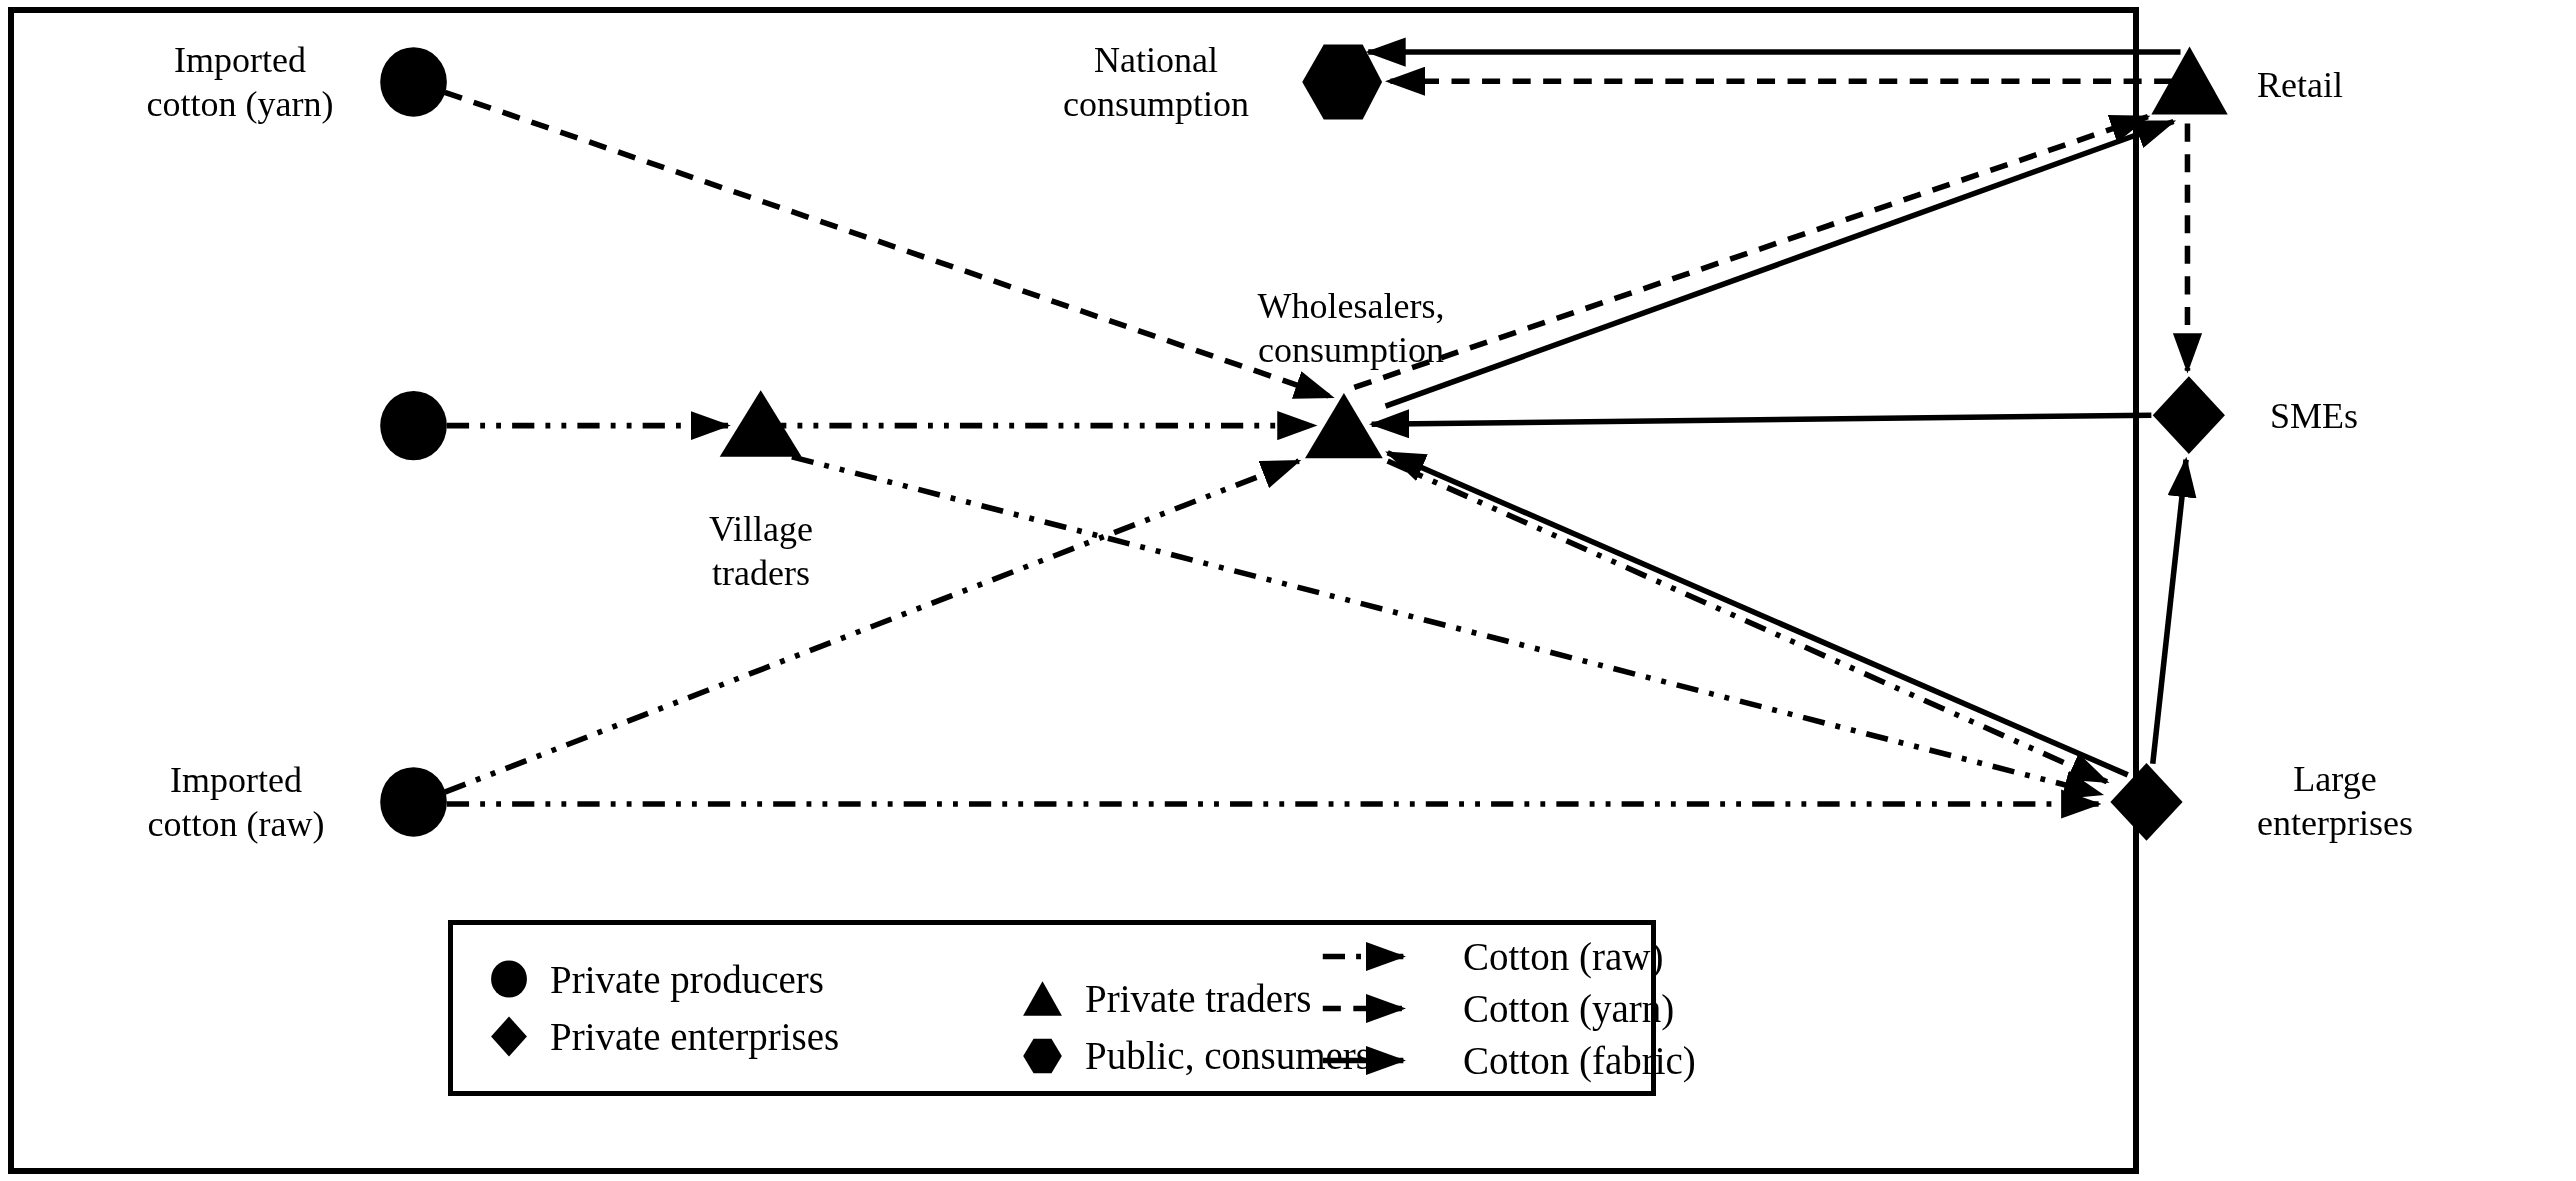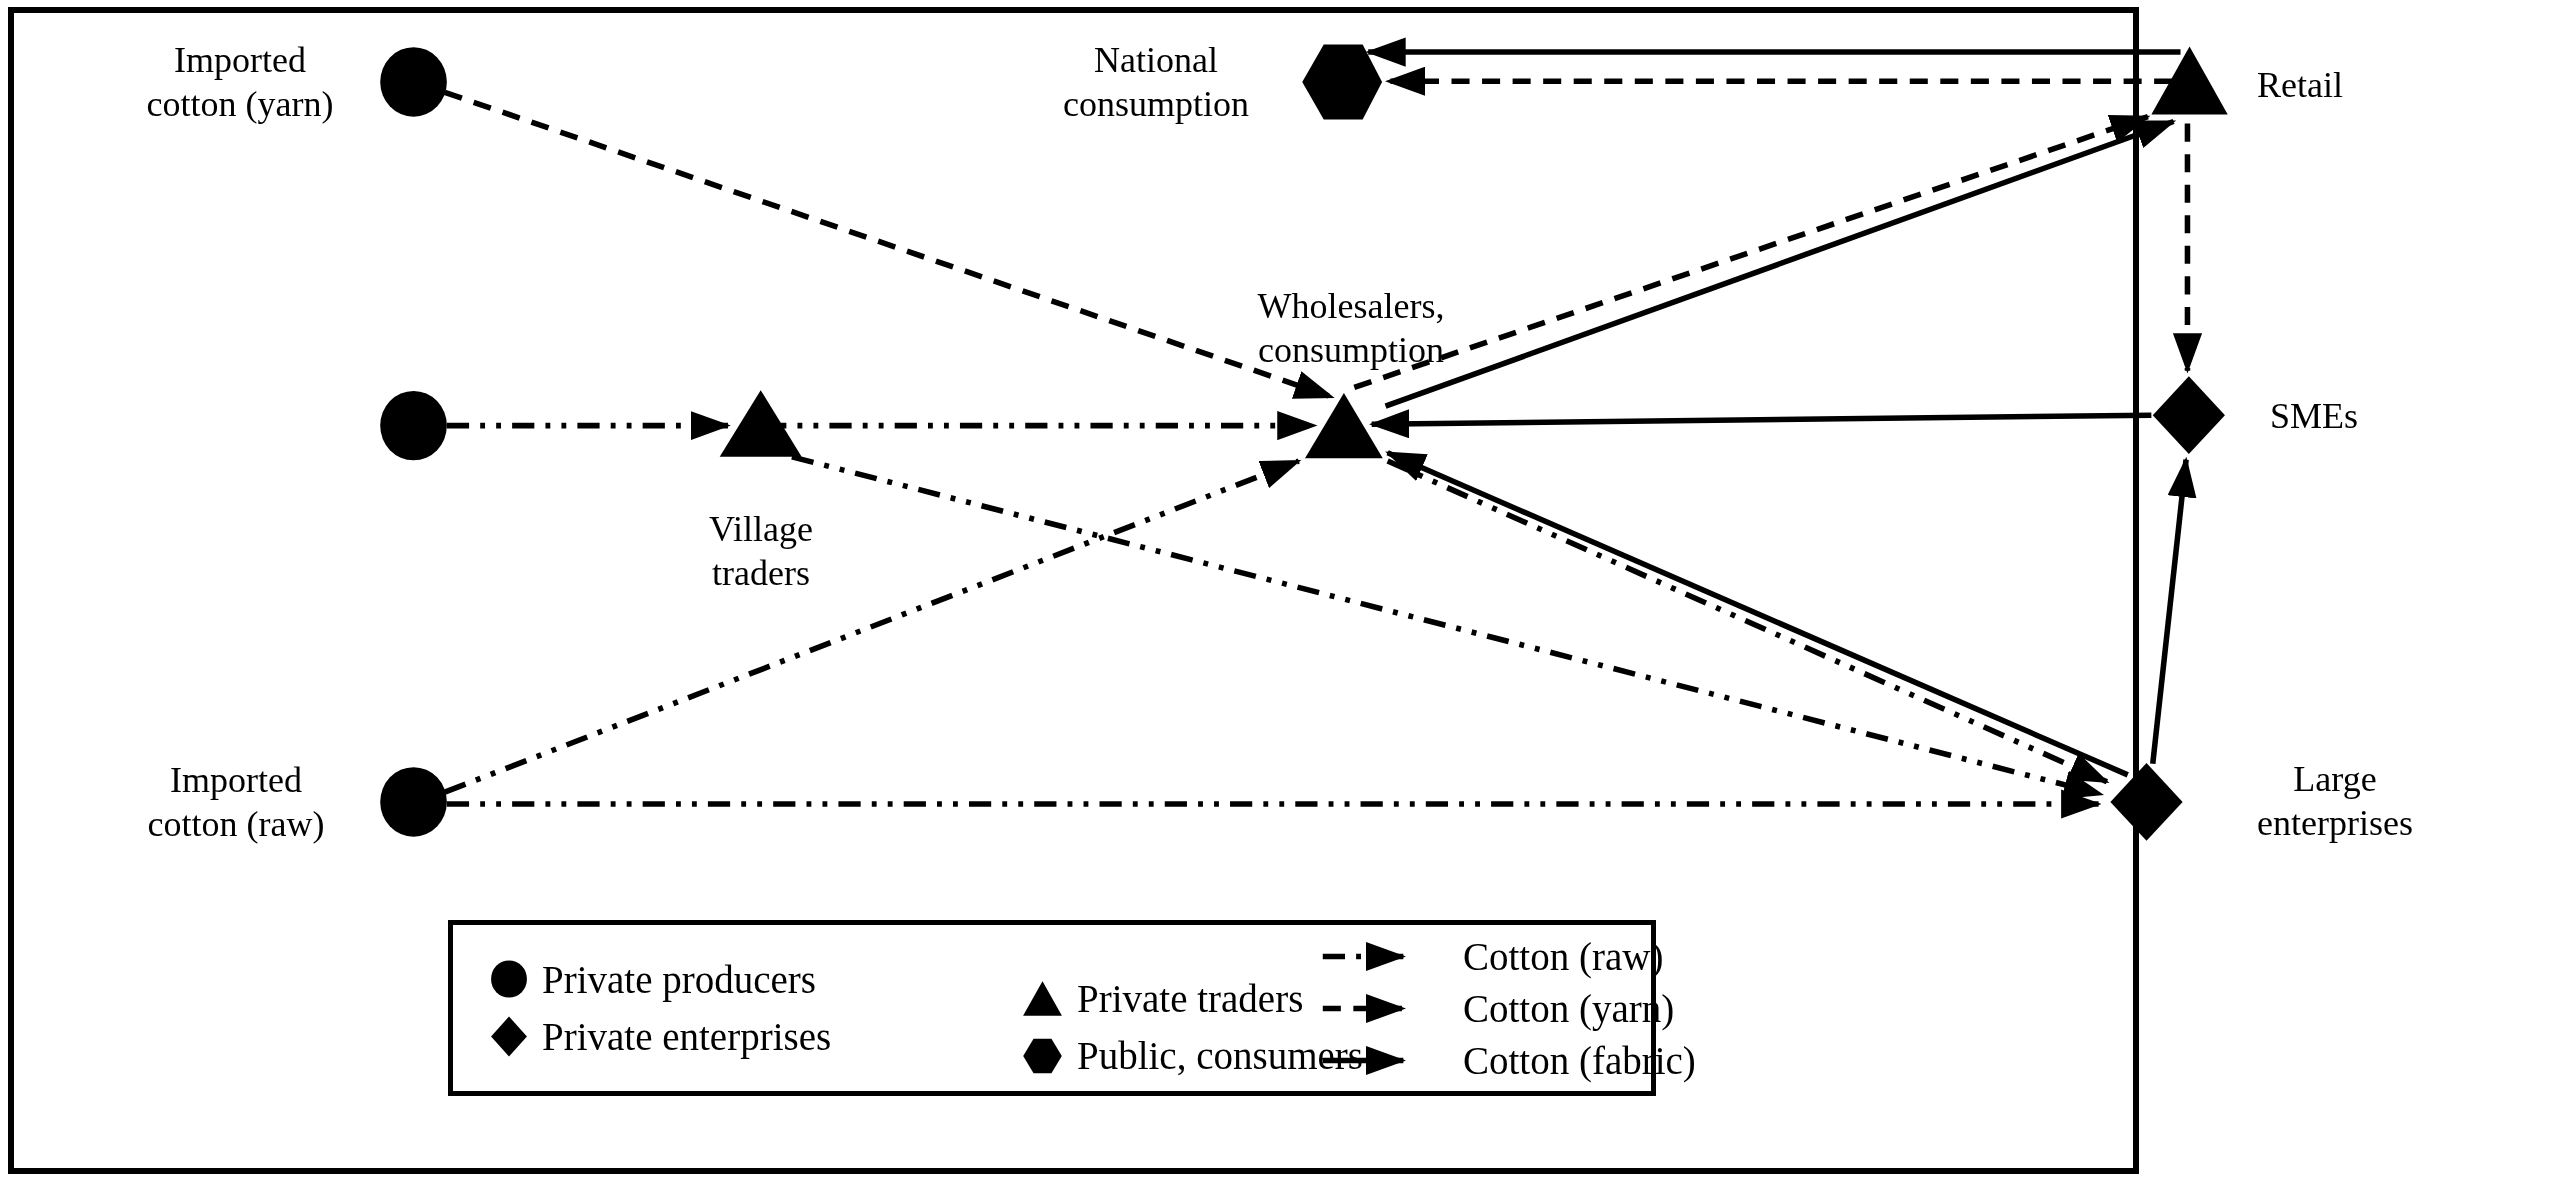--- a/index.html
+++ b/index.html
@@ -35,21 +35,21 @@
   #lbl-imported-raw{left:236px; top:802px;}
   #lbl-large{left:2335px; top:801px;}
   #legend{
     position:absolute; left:448px; top:920px; width:1208px; height:176px;
     border:5.6px solid #000; box-sizing:border-box; background:#fff;
   }
   .leg-col{position:absolute; top:0; height:100%; display:flex; flex-direction:column; justify-content:center;}
   #leg-col-nodes-1{left:36px;}
   #leg-col-nodes-2{left:568px;margin-top:19px;}
   #leg-col-flows{left:867px;}
-  .leg-row{display:flex; align-items:center; gap:13px; margin:6.3px 0; font-size:39px; white-space:nowrap;}
+  .leg-row{display:flex; align-items:center; gap:21px; margin:6.3px 0; font-size:39px; white-space:nowrap;}
   .leg-row.flow{margin:3.5px 0; gap:18px;}
   .leg-marker{flex:0 0 auto; display:block;}
   .leg-flow-svg{flex:0 0 auto; display:block;}
 </style>
 </head>
 <body>
 
 <div id="stage">
 
   <div id="frame"></div>

